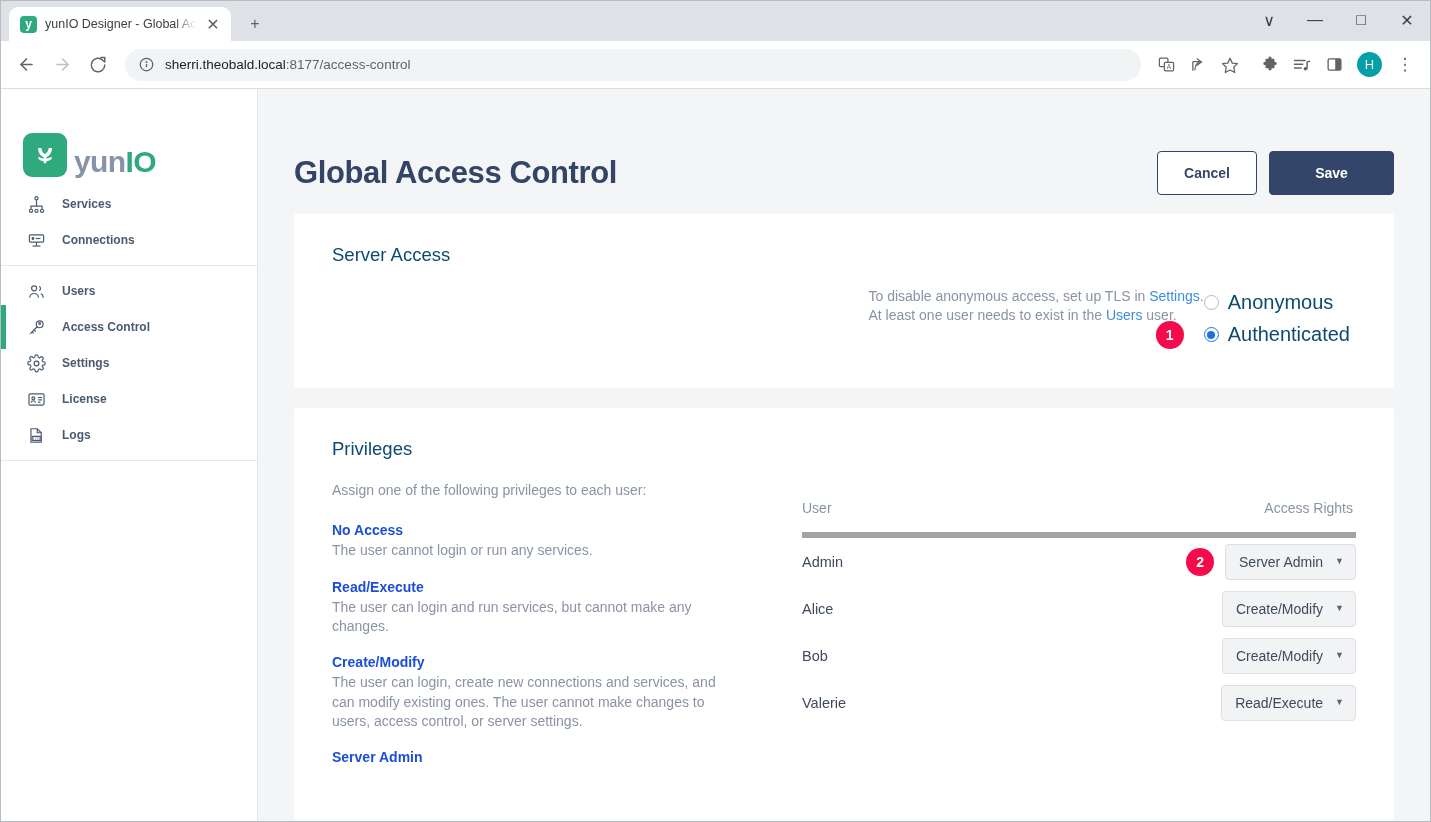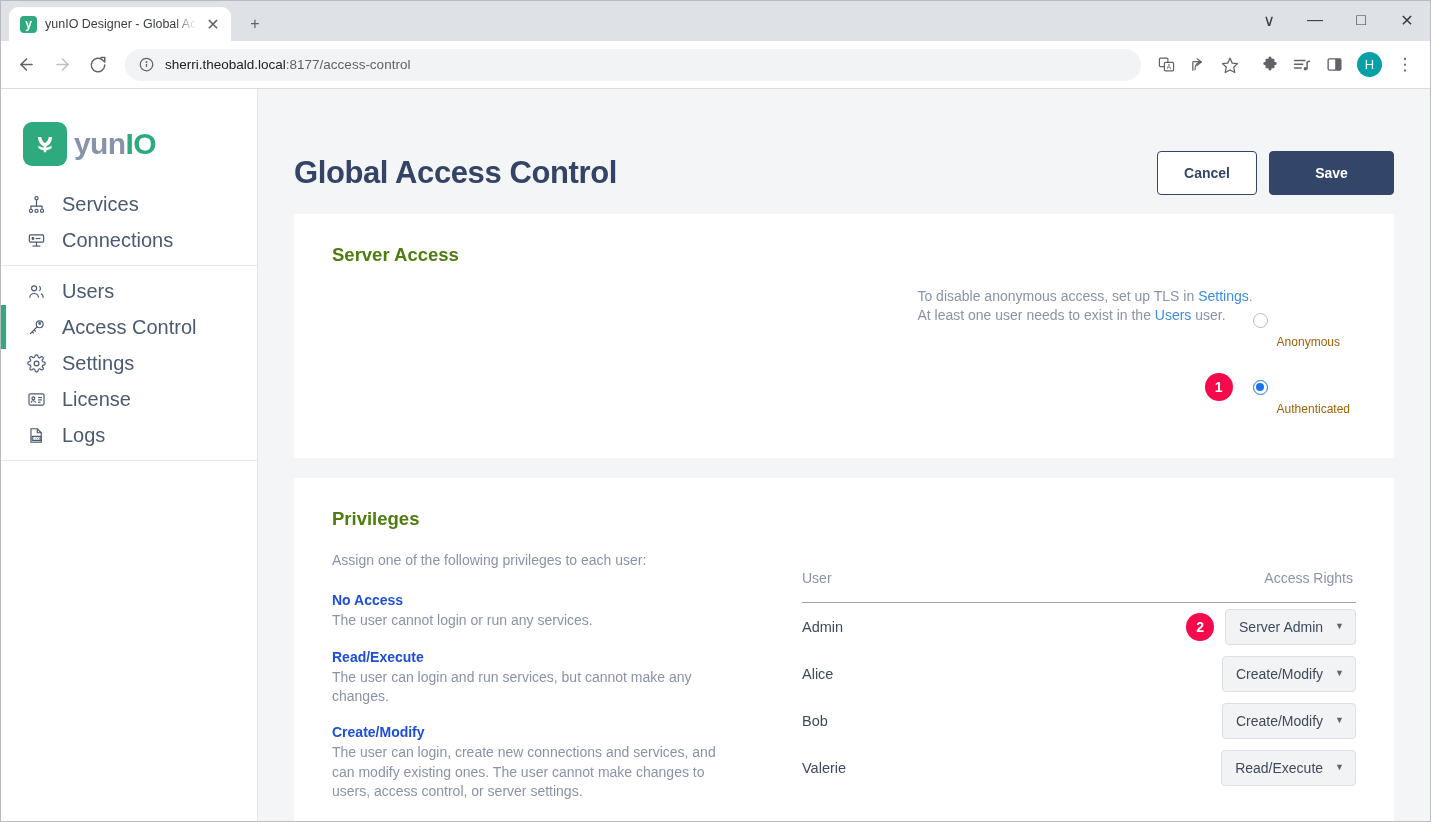--- a/index.html
+++ b/index.html
@@ -152,21 +152,21 @@
   .sidebar {
     width: 257px;
     background: #ffffff;
     border-right: 1px solid #e3e5e8;
     flex: none;
     position: relative;
   }
   .logo-wrap {
     padding: 21px 0 0 22px;
     display: flex;
-    align-items: center;
+    align-items: flex-end;
     gap: 7px;
     height: 88px;
   }
   .logo-mark {
     width: 44px; height: 44px;
     border-radius: 9px;
     background: #2fa97e;
     display: flex; align-items: center; justify-content: center;
     flex: none;
   }
@@ -204,22 +204,23 @@
     width: 5px;
     background: #2fa97e;
   }
   .nav-icon {
     width: 22px; height: 22px;
     display: flex; align-items: center; justify-content: center;
     color: #4a5a70;
     flex: none;
   }
   .nav-label {
-    font-size: 20px;
+    font-size: 12px;
     color: #4a5a70;
+    font-weight: bold;
   }
 
   
   .main {
     flex: 1;
     padding: 0 36px 0 36px;
     min-width: 0;
     overflow: hidden;
   }
 
@@ -260,22 +261,22 @@
 
   .card {
     background: #ffffff;
     border-radius: 2px;
     padding: 30px 38px 0 38px;
   }
   .card + .card { margin-top: 20px; }
 
   .card-title {
     font-size: 18.5px;
-    font-weight: bold;
-    color: #4d7c0f;
+    font-weight: normal;
+    color: #0c4a6e;
     margin-bottom: 21px;
   }
   .muted {
     font-size: 14px;
     color: #8a93a5;
     line-height: 1.38;
   }
   .link { color: #3d8dde; }
 
   
@@ -312,23 +313,22 @@
   .radio.checked::after {
     content: "";
     position: absolute;
     left: 50%; top: 50%;
     transform: translate(-50%,-50%);
     width: 8px; height: 8px;
     border-radius: 50%;
     background: #1a73e8;
   }
   .radio-label {
-    font-size: 12px;
-    color: #a16207;
-    margin-top: 44px;
+    font-size: 20px;
+    color: #0c4a6e;
   }
   .badge {
     width: 28px; height: 28px;
     border-radius: 50%;
     background: #f50a4b;
     color: #fff;
     font-size: 14px;
     font-weight: bold;
     display: flex; align-items: center; justify-content: center;
     flex: none;
@@ -357,21 +357,21 @@
     margin-bottom: 3px;
   }
 
   .priv-right { flex: 1; min-width: 0; padding-top: 3px; }
   .table { width: 100%; }
   .thead {
     display: flex;
     justify-content: space-between;
     align-items: baseline;
     padding-bottom: 16px;
-    border-bottom: 1px solid #a3a3a3;
+    border-bottom: 6px solid #a3a3a3;
   }
   .th {
     font-size: 14px;
     color: #8a93a5;
   }
   .th-right { padding-right: 3px; margin-top: 16px; }
   .trow {
     display: flex;
     align-items: center;
     justify-content: space-between;

